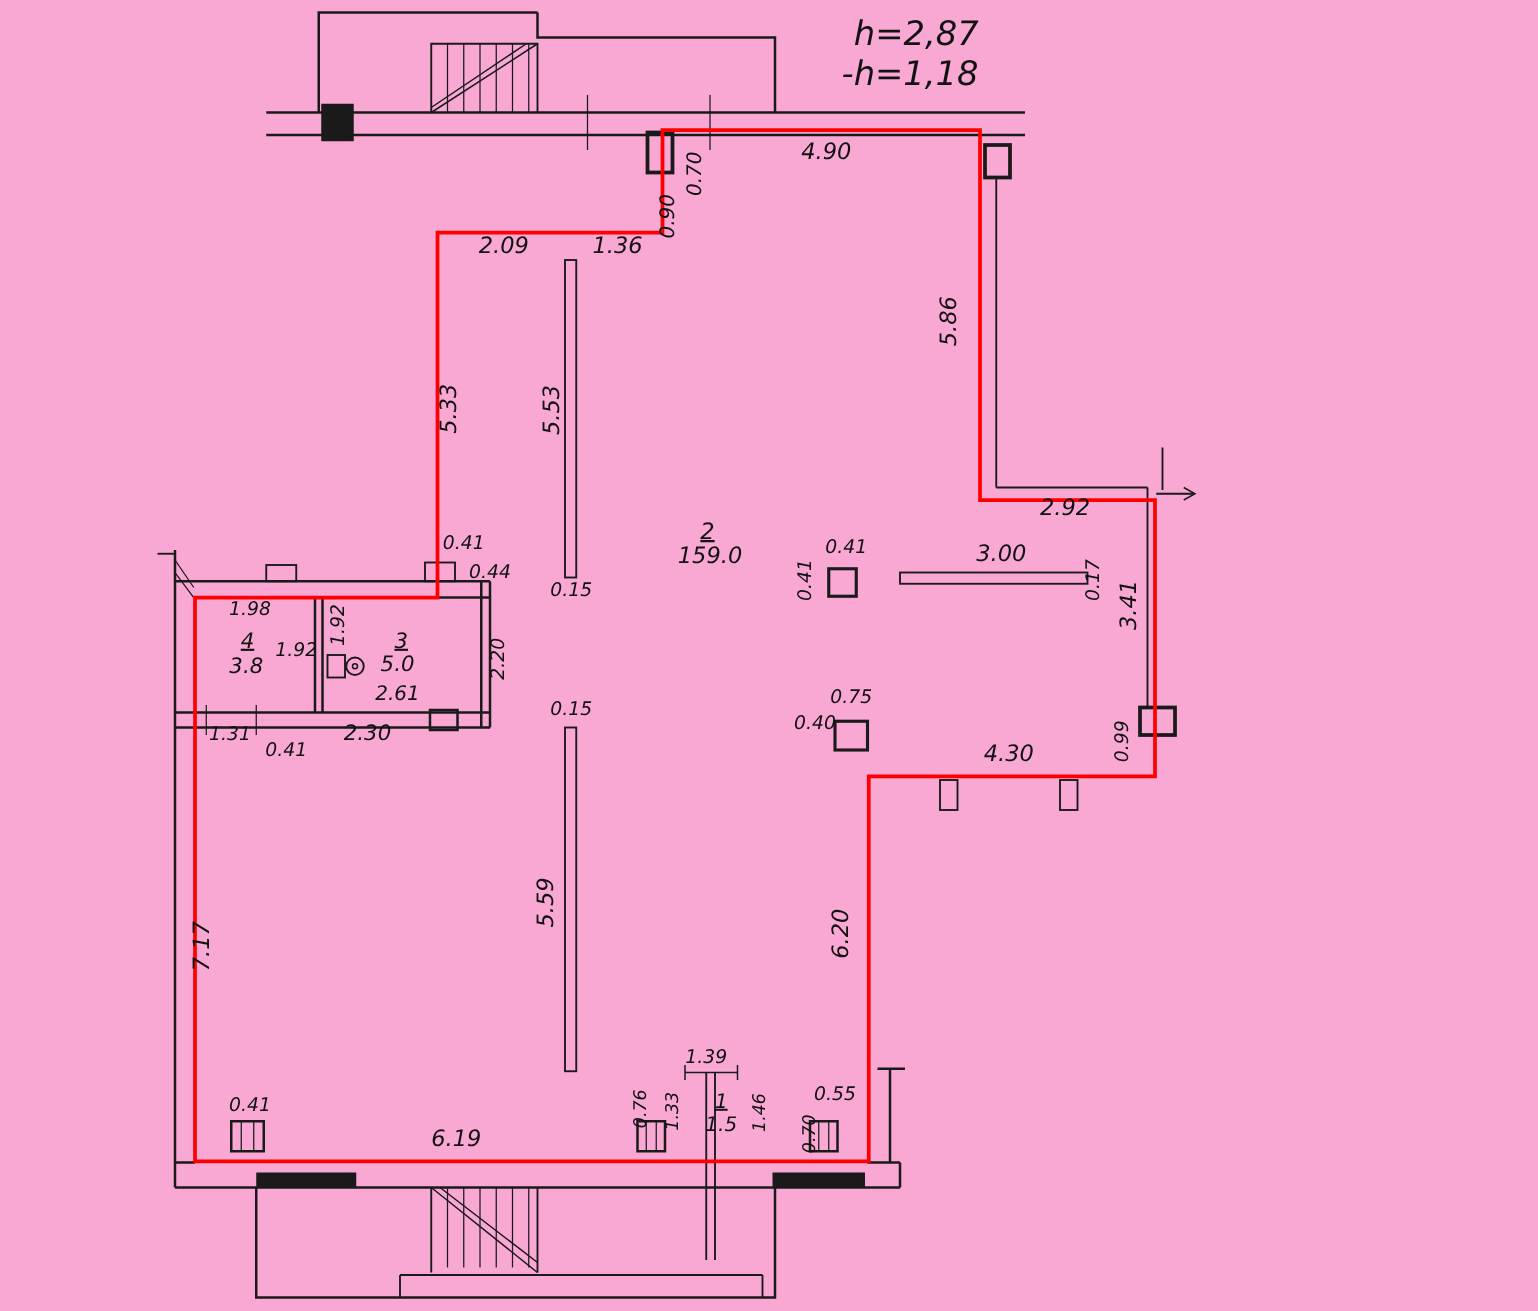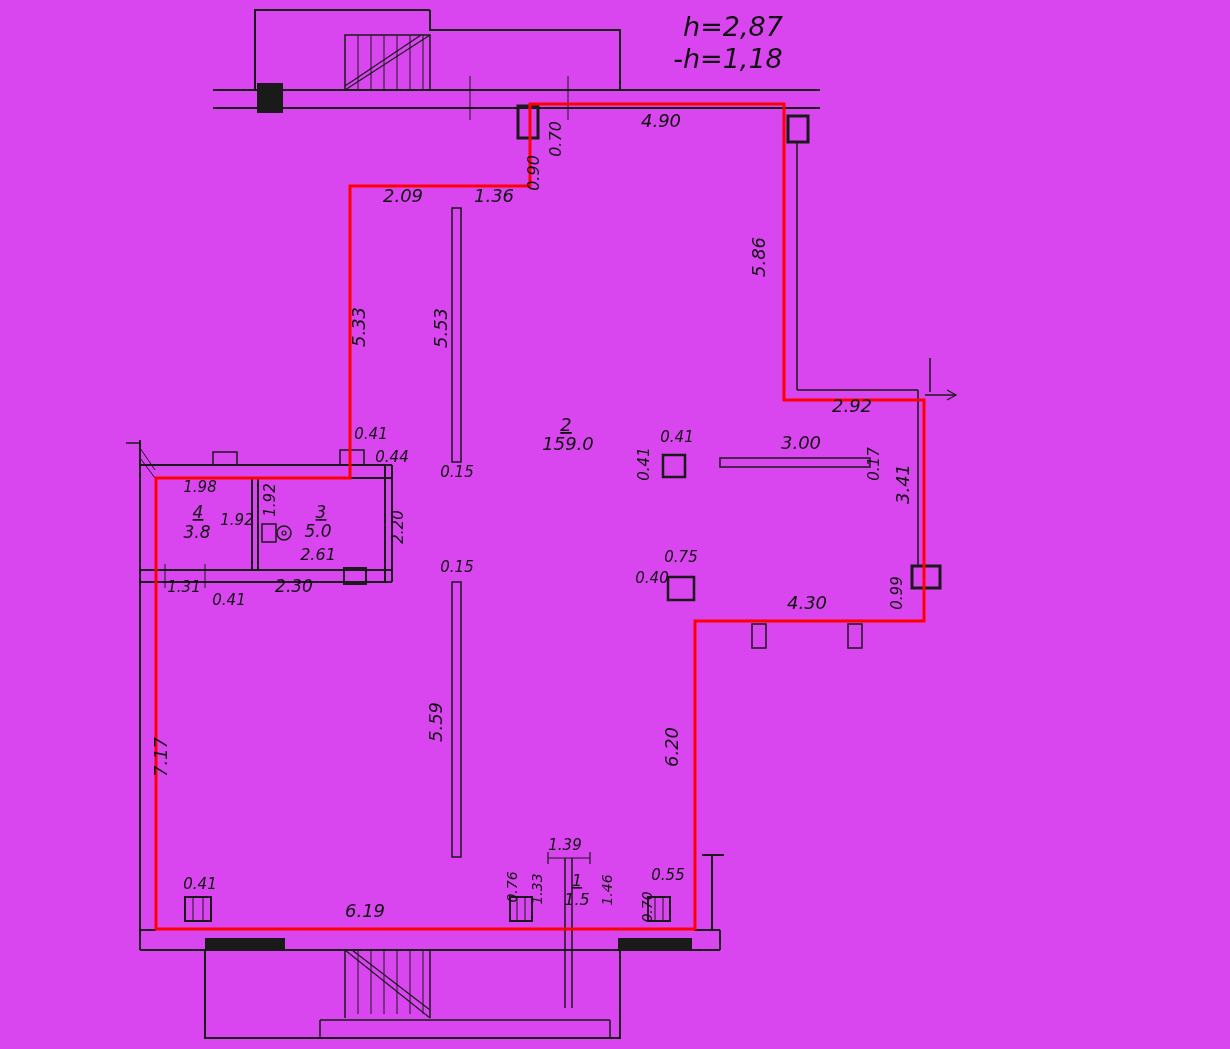--- a/index.html
+++ b/index.html
@@ -1,16 +1,16 @@
 <!DOCTYPE html>
 <html><head>
 <meta charset="utf-8">
 <style>
   html,body{margin:0;padding:0;background:#ffffff;}
-  .canvas{position:relative;width:1230px;height:1049px;background:#d946ef;overflow:hidden;}
+  .canvas{position:relative;width:1230px;height:1049px;background:#f9a8d4;overflow:hidden;}
   svg{position:absolute;left:0;top:0;}
   text{font-family:"DejaVu Sans",sans-serif;font-style:italic;fill:#111;}
 </style>
 </head>
 <body>
 
 <div class="canvas">
   <svg width="1230" height="1049" viewBox="0 0 1230 1049">
 
     <g stroke="#1a1a1a" fill="none" stroke-width="2">

